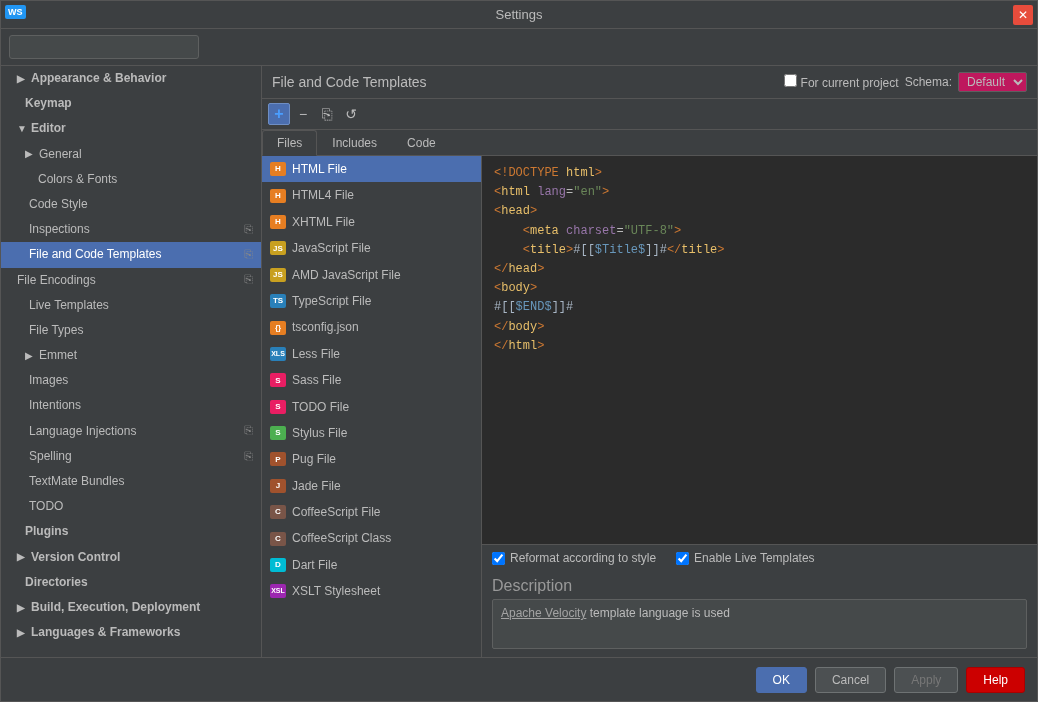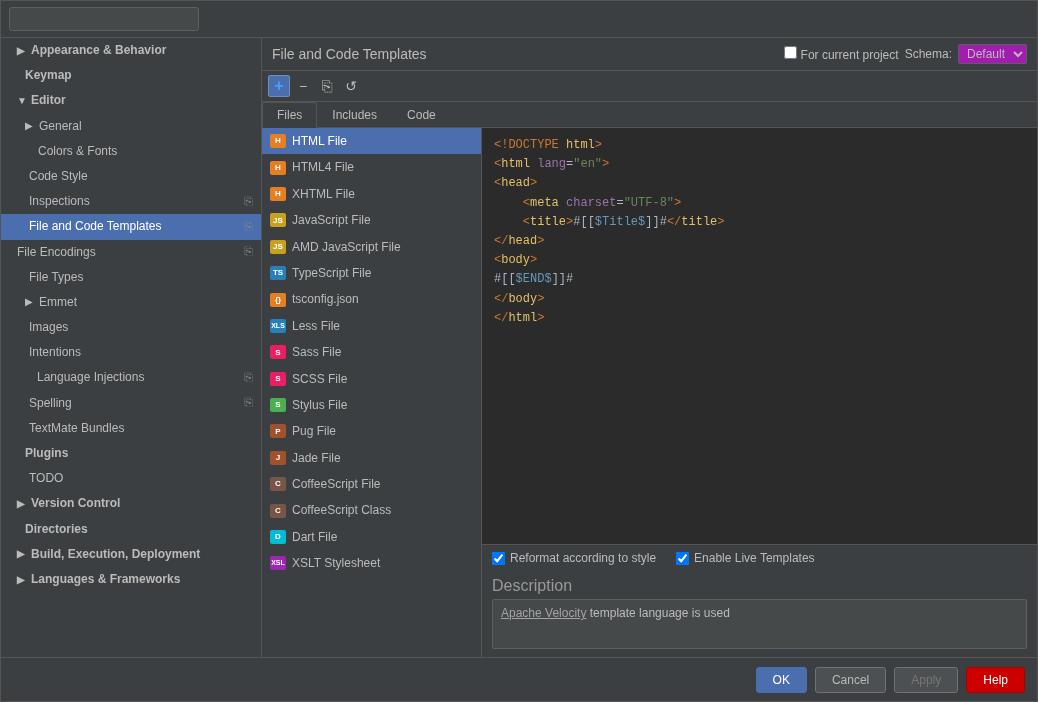--- a/index.html
+++ b/index.html
@@ -27,21 +27,21 @@
     .sidebar-arrow { width: 12px; display: inline-block; font-size: 10px; margin-right: 2px; }
     .sidebar-item-copy-icon { margin-left: auto; font-size: 11px; color: #888; }
     
     
     .right-panel { flex: 1; display: flex; flex-direction: column; background: #3c3f41; overflow: hidden; }
     
     .panel-header { display: flex; align-items: center; justify-content: space-between; padding: 6px 10px; background: #3c3f41; border-bottom: 1px solid #555; flex-shrink: 0; }
     .panel-title { font-size: 14px; color: #bbbbbb; }
     .panel-header-right { display: flex; align-items: center; gap: 6px; font-size: 12px; color: #bbbbbb; margin-left: 23px; }
     .schema-label { color: #bbbbbb; }
-    .schema-select { background: #a21caf; border: 1px solid #5e6060; color: #bbbbbb; font-size: 12px; padding: 1px 4px; border-radius: 2px; }
+    .schema-select { background: #be185d; border: 1px solid #5e6060; color: #bbbbbb; font-size: 12px; padding: 1px 4px; border-radius: 2px; }
     
     .toolbar { display: flex; align-items: center; gap: 2px; padding: 4px 6px; background: #3c3f41; border-bottom: 1px solid #555; flex-shrink: 0; position: relative; }
     .toolbar-btn { width: 22px; height: 22px; display: flex; align-items: center; justify-content: center; background: transparent; border: 1px solid transparent; border-radius: 2px; cursor: pointer; color: #bbbbbb; font-size: 14px; }
     .tooltip { position: absolute; top: 28px; left: 24px; background: #f5f5dc; color: #333; border: 1px solid #aaa; padding: 3px 8px; font-size: 12px; border-radius: 2px; z-index: 100; white-space: nowrap; }
     
     .tabs { display: flex; background: #3c3f41; border-bottom: 1px solid #555; flex-shrink: 0; }
     .tab { padding: 5px 14px; cursor: pointer; font-size: 12px; color: #bbbbbb; border: 1px solid transparent; margin-bottom: -1px; }
     .tab.active { background: #3c3f41; border-color: #555 #555 #3c3f41 #555; color: #bbbbbb; border-radius: 3px 3px 0 0; }
     
     .panel-main { display: flex; flex: 1; overflow: hidden; }
@@ -82,20 +82,25 @@
     .scrollbar-area { overflow: auto; }
     ::-webkit-scrollbar { width: 8px; height: 8px; }
     ::-webkit-scrollbar-track { background: #3c3f41; }
     ::-webkit-scrollbar-thumb { background: #5e6060; border-radius: 4px; }
   </style>
 </head>
 <body>
 
 <div class="window">
 
+  <div class="titlebar">
+    <span class="ws-badge">WS</span>
+    <span class="titlebar-title">Settings</span>
+    <div class="titlebar-close">✕</div>
+  </div>
 
   <div class="content">
 
     <div class="search-bar">
       <input class="search-input" type="text" placeholder="" style="">
     </div>
 
     <div class="main-body">
 
       <div class="sidebar scrollbar-area">
@@ -127,48 +132,51 @@
         </div>
         <div class="sidebar-item indent1 selected" style="padding-left:28px;">
           <span>File and Code Templates</span>
           <span class="sidebar-item-copy-icon">⎘</span>
         </div>
         <div class="sidebar-item indent1" style="padding-left:16px;">
           <span>File Encodings</span>
           <span class="sidebar-item-copy-icon">⎘</span>
         </div>
         <div class="sidebar-item indent1" style="padding-left:28px;">
+          <span>Live Templates</span>
+        </div>
+        <div class="sidebar-item indent1" style="padding-left:28px;">
           <span>File Types</span>
         </div>
         <div class="sidebar-item indent1">
           <span class="sidebar-arrow">▶</span>
           <span>Emmet</span>
         </div>
         <div class="sidebar-item indent1" style="padding-left:28px;">
           <span>Images</span>
         </div>
         <div class="sidebar-item indent1" style="padding-left:28px;">
           <span>Intentions</span>
         </div>
-        <div class="sidebar-item indent1" style="padding-left:36px;text-align:right;">
+        <div class="sidebar-item indent1" style="padding-left:28px;text-align:right;">
           <span>Language Injections</span>
           <span class="sidebar-item-copy-icon">⎘</span>
         </div>
         <div class="sidebar-item indent1" style="padding-left:28px;">
           <span>Spelling</span>
           <span class="sidebar-item-copy-icon">⎘</span>
         </div>
         <div class="sidebar-item indent1" style="padding-left:28px;">
           <span>TextMate Bundles</span>
+        </div>
+        <div class="sidebar-item indent1" style="padding-left:28px;">
+          <span>TODO</span>
         </div>
         <div class="sidebar-item" style="font-weight:bold; padding-left:24px;">
           <span>Plugins</span>
-        </div>
-        <div class="sidebar-item indent1" style="padding-left:28px;">
-          <span>TODO</span>
         </div>
         <div class="sidebar-item" style="font-weight:bold;">
           <span class="sidebar-arrow">▶</span>
           <span>Version Control</span>
         </div>
         <div class="sidebar-item" style="font-weight:bold; padding-left:24px;">
           <span>Directories</span>
         </div>
         <div class="sidebar-item" style="font-weight:bold;">
           <span class="sidebar-arrow">▶</span>
@@ -243,21 +251,21 @@
             <div class="file-item">
               <span class="file-icon" style="background:#2980b9; color:white; font-size:7px; font-weight:bold; border-radius:2px; width:16px; height:14px;">XLS</span>
               <span>Less File</span>
             </div>
             <div class="file-item">
               <span class="file-icon" style="background:#e91e63; color:white; font-size:8px; font-weight:bold; border-radius:2px; width:16px; height:14px;">S</span>
               <span>Sass File</span>
             </div>
             <div class="file-item">
               <span class="file-icon" style="background:#e91e63; color:white; font-size:8px; font-weight:bold; border-radius:2px; width:16px; height:14px;">S</span>
-              <span>SCSS File</span>
+              <span>TODO File</span>
             </div>
             <div class="file-item">
               <span class="file-icon" style="background:#4caf50; color:white; font-size:8px; font-weight:bold; border-radius:2px; width:16px; height:14px;">S</span>
               <span>Stylus File</span>
             </div>
             <div class="file-item">
               <span class="file-icon" style="background:#a0522d; color:white; font-size:8px; font-weight:bold; border-radius:2px; width:16px; height:14px;">P</span>
               <span>Pug File</span>
             </div>
             <div class="file-item">

